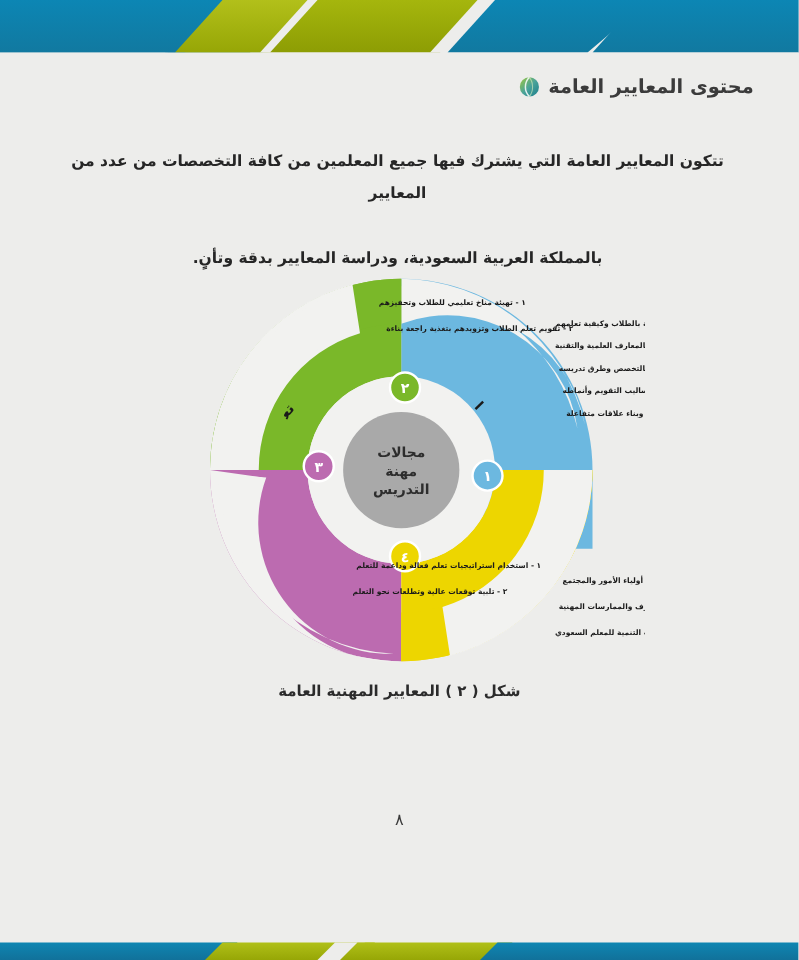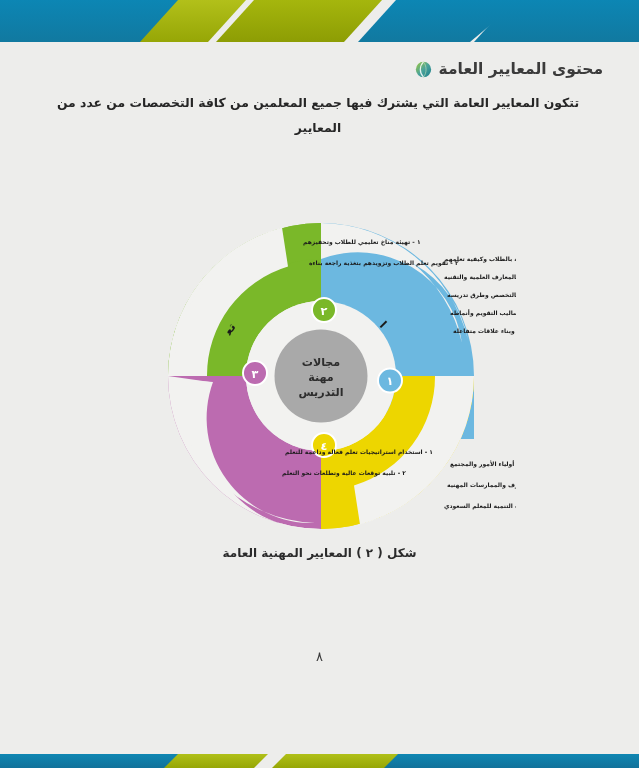--- a/index.html
+++ b/index.html
@@ -29,21 +29,21 @@
   }
   .globe-icon{width:17px;height:17px;display:block;}
 
   
   .para{
     position:absolute;right:50px;top:44px;width:542px;
     text-align:center;direction:rtl;
     font-size:12.4px;font-weight:bold;color:#262626;
     line-height:2.05;
   }
-  .para span{display:block;}
+  .para span{display:block;margin-top:26px;}
 
   
   .diagram{position:absolute;left:126px;top:150px;width:390px;height:360px;}
   .diagram svg{display:block;}
 
   .cap{
     position:absolute;left:0;right:0;top:500px;
     text-align:center;direction:rtl;
     font-size:12px;font-weight:bold;color:#2b2b2b;
   }
@@ -120,20 +120,21 @@
         </defs>
         <circle cx="10" cy="10" r="9" fill="url(#gsph)"></circle>
         <path d="M10 1 C5 6 5 14 10 19" stroke="#ffffff" stroke-width="1.4" fill="none" opacity="0.85"></path>
         <path d="M10 1 C14 6 14 14 10 19" stroke="#dff0c0" stroke-width="1" fill="none" opacity="0.6"></path>
       </svg>
     </span>
   </div>
 
   <div class="para">
     <span>تتكون المعايير العامة التي يشترك فيها جميع المعلمين من كافة التخصصات من عدد من المعايير</span>
+    <span>بالمملكة العربية السعودية، ودراسة المعايير بدقة وتأنٍ.</span>
   </div>
 
   <div class="diagram">
     <svg width="390" height="360" viewBox="0 0 260 240" xmlns="http://www.w3.org/2000/svg">
       <defs>
 
         <clipPath id="clipAll">
             <rect x="0" y="0" width="260" height="240"></rect>
           </clipPath>
       </defs>

